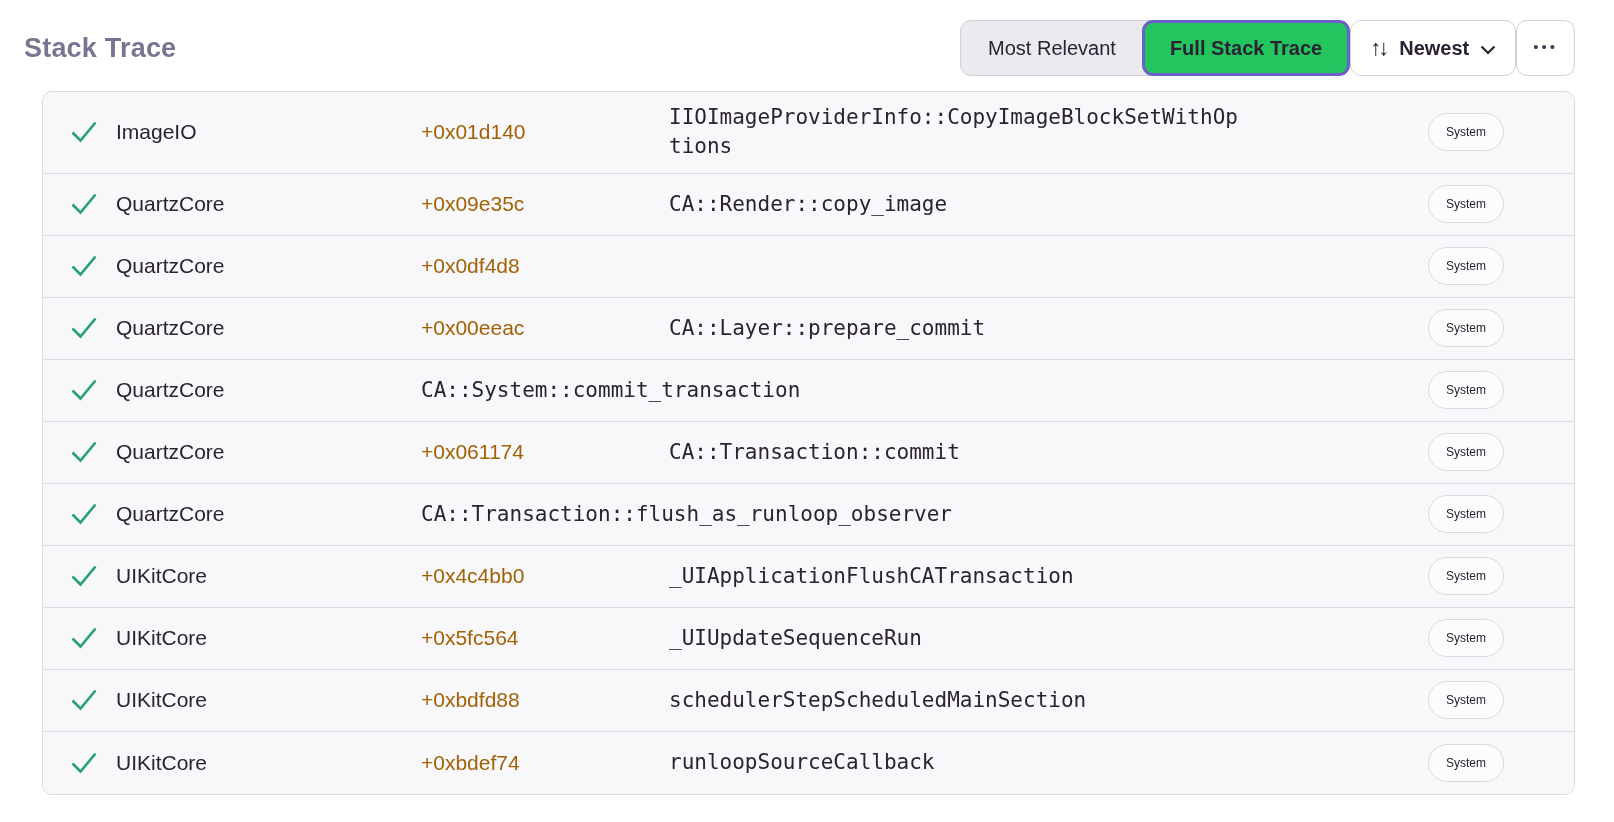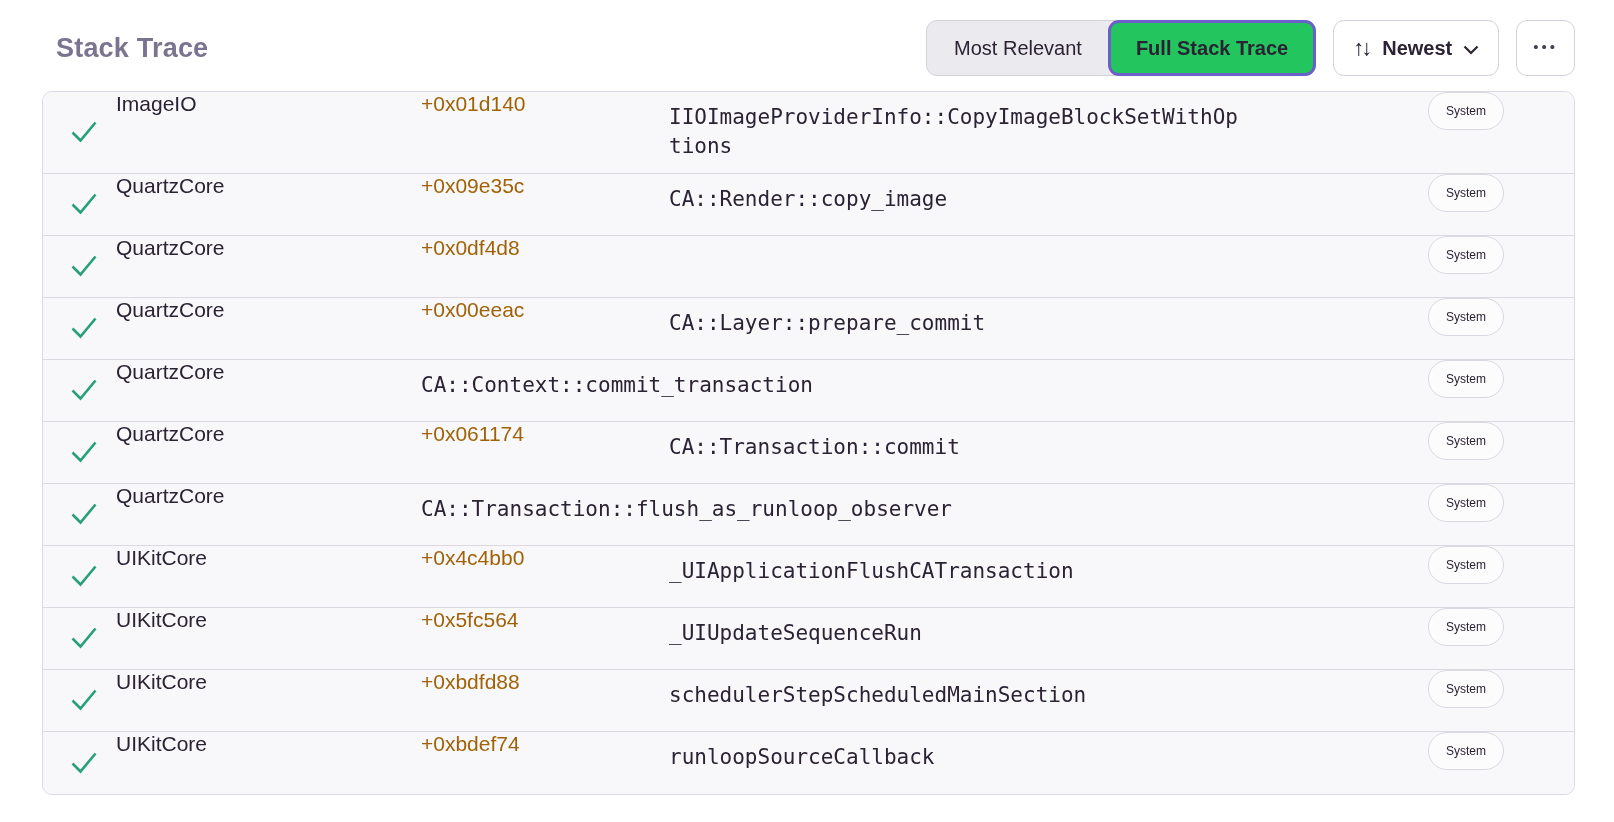--- a/index.html
+++ b/index.html
@@ -7,32 +7,32 @@
     width: 1614px; height: 822px;
     background: #ffffff;
     font-family: "Liberation Sans", "DejaVu Sans", sans-serif;
     color: #2b2233;
     overflow: hidden;
   }
   .topbar {
     display: flex;
     align-items: center;
     justify-content: space-between;
-    padding: 20px 39px 15px 56px;
+    padding: 20px 39px 15px 24px;
   }
   .page-title {
     font-size: 27px;
     font-weight: 700;
     color: #7b7490;
     letter-spacing: 0.2px;
   }
   .controls {
     display: flex;
     align-items: stretch;
-    gap: 17px;
+    gap: 0;
     height: 56px;
   }
   .segmented {
     display: flex;
     align-items: stretch;
     background: #ebeaef;
     border: 1px solid #d4d1da;
     border-radius: 11px;
   }
   .seg-btn {
@@ -84,20 +84,21 @@
   }
   .frame-table {
     margin: 0 39px 0 42px;
     background: #f8f8fa;
     border: 1px solid #dcd9e3;
     border-radius: 10px;
     overflow: hidden;
   }
   .frame-row {
     display: flex;
+    align-items: center;
     min-height: 62px;
     padding: 0 70px 0 26px;
     background: #f8f8fa;
     border-bottom: 1px solid #dcd9e3;
   }
   .frame-row:last-child { border-bottom: none; }
   .check {
     width: 30px;
     margin-right: 17px;
     display: flex;
@@ -212,21 +213,21 @@
     <span class="badge">System</span>
   </div>
 
   <div class="frame-row">
     <span class="check">
       <svg width="30" height="26" viewBox="0 0 30 26">
         <path d="M3.5 13.5 L11.5 21.5 L26.5 3.5" fill="none" stroke="#28a077" stroke-width="2.6"></path>
       </svg>
     </span>
     <span class="module">QuartzCore</span>
-    <span class="function">CA::Context::commit_transaction</span>
+    <span class="function">CA::System::commit_transaction</span>
     <span class="badge">System</span>
   </div>
 
   <div class="frame-row">
     <span class="check">
       <svg width="30" height="26" viewBox="0 0 30 26">
         <path d="M3.5 13.5 L11.5 21.5 L26.5 3.5" fill="none" stroke="#28a077" stroke-width="2.6"></path>
       </svg>
     </span>
     <span class="module">QuartzCore</span>

